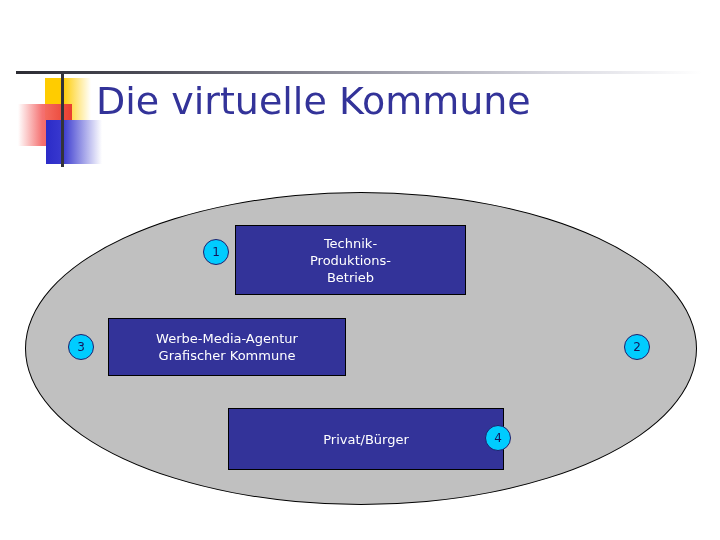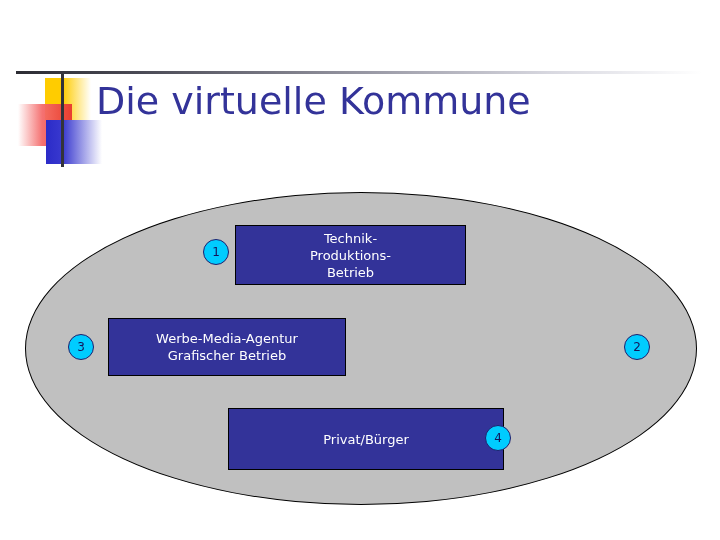--- a/index.html
+++ b/index.html
@@ -107,21 +107,21 @@
     color: #ffffff;
     display: flex;
     align-items: center;
     justify-content: center;
     text-align: center;
     font-size: 13px;
     line-height: 17px;
     white-space: pre-line;
   }
 
-  .box-technik   { left: 235px; top: 225px; width: 231px; height: 60px; }
+  .box-technik   { left: 235px; top: 225px; width: 231px; height: 70px; }
   .box-werbe     { left: 108px; top: 318px; width: 238px; height: 58px; }
   .box-handwerk  { left: 364px; top: 318px; width: 238px; height: 58px; }
   .box-privat    { left: 228px; top: 408px; width: 276px; height: 62px; }
 
   .marker {
     position: absolute;
     width: 26px;
     height: 26px;
     border-radius: 50%;
     background: #00CCFF;
@@ -153,21 +153,21 @@
 
   <div class="slide-title">Die virtuelle Kommune</div>
 
   <div class="ellipse"></div>
 
   <div class="node-box box-technik">Technik-
 Produktions-
 Betrieb</div>
 
   <div class="node-box box-werbe">Werbe-Media-Agentur
-Grafischer Betrieb</div>
+Grafischer Kommune</div>
 
 
   <div class="node-box box-privat">Privat/Bürger</div>
 
   <div class="marker marker-1">1</div>
 
   <div class="marker marker-3">3</div>
 
   <div class="marker marker-2">2</div>
 

